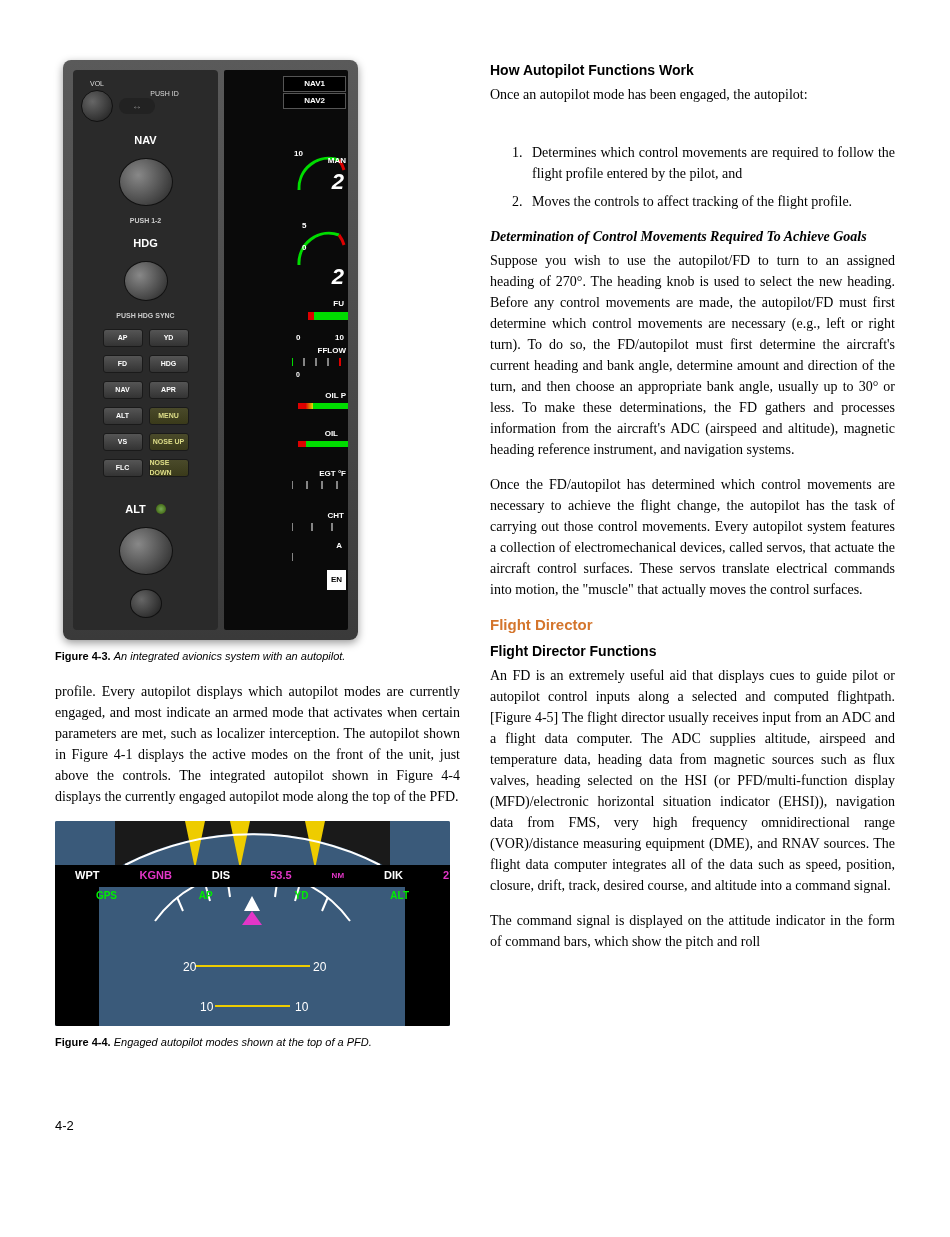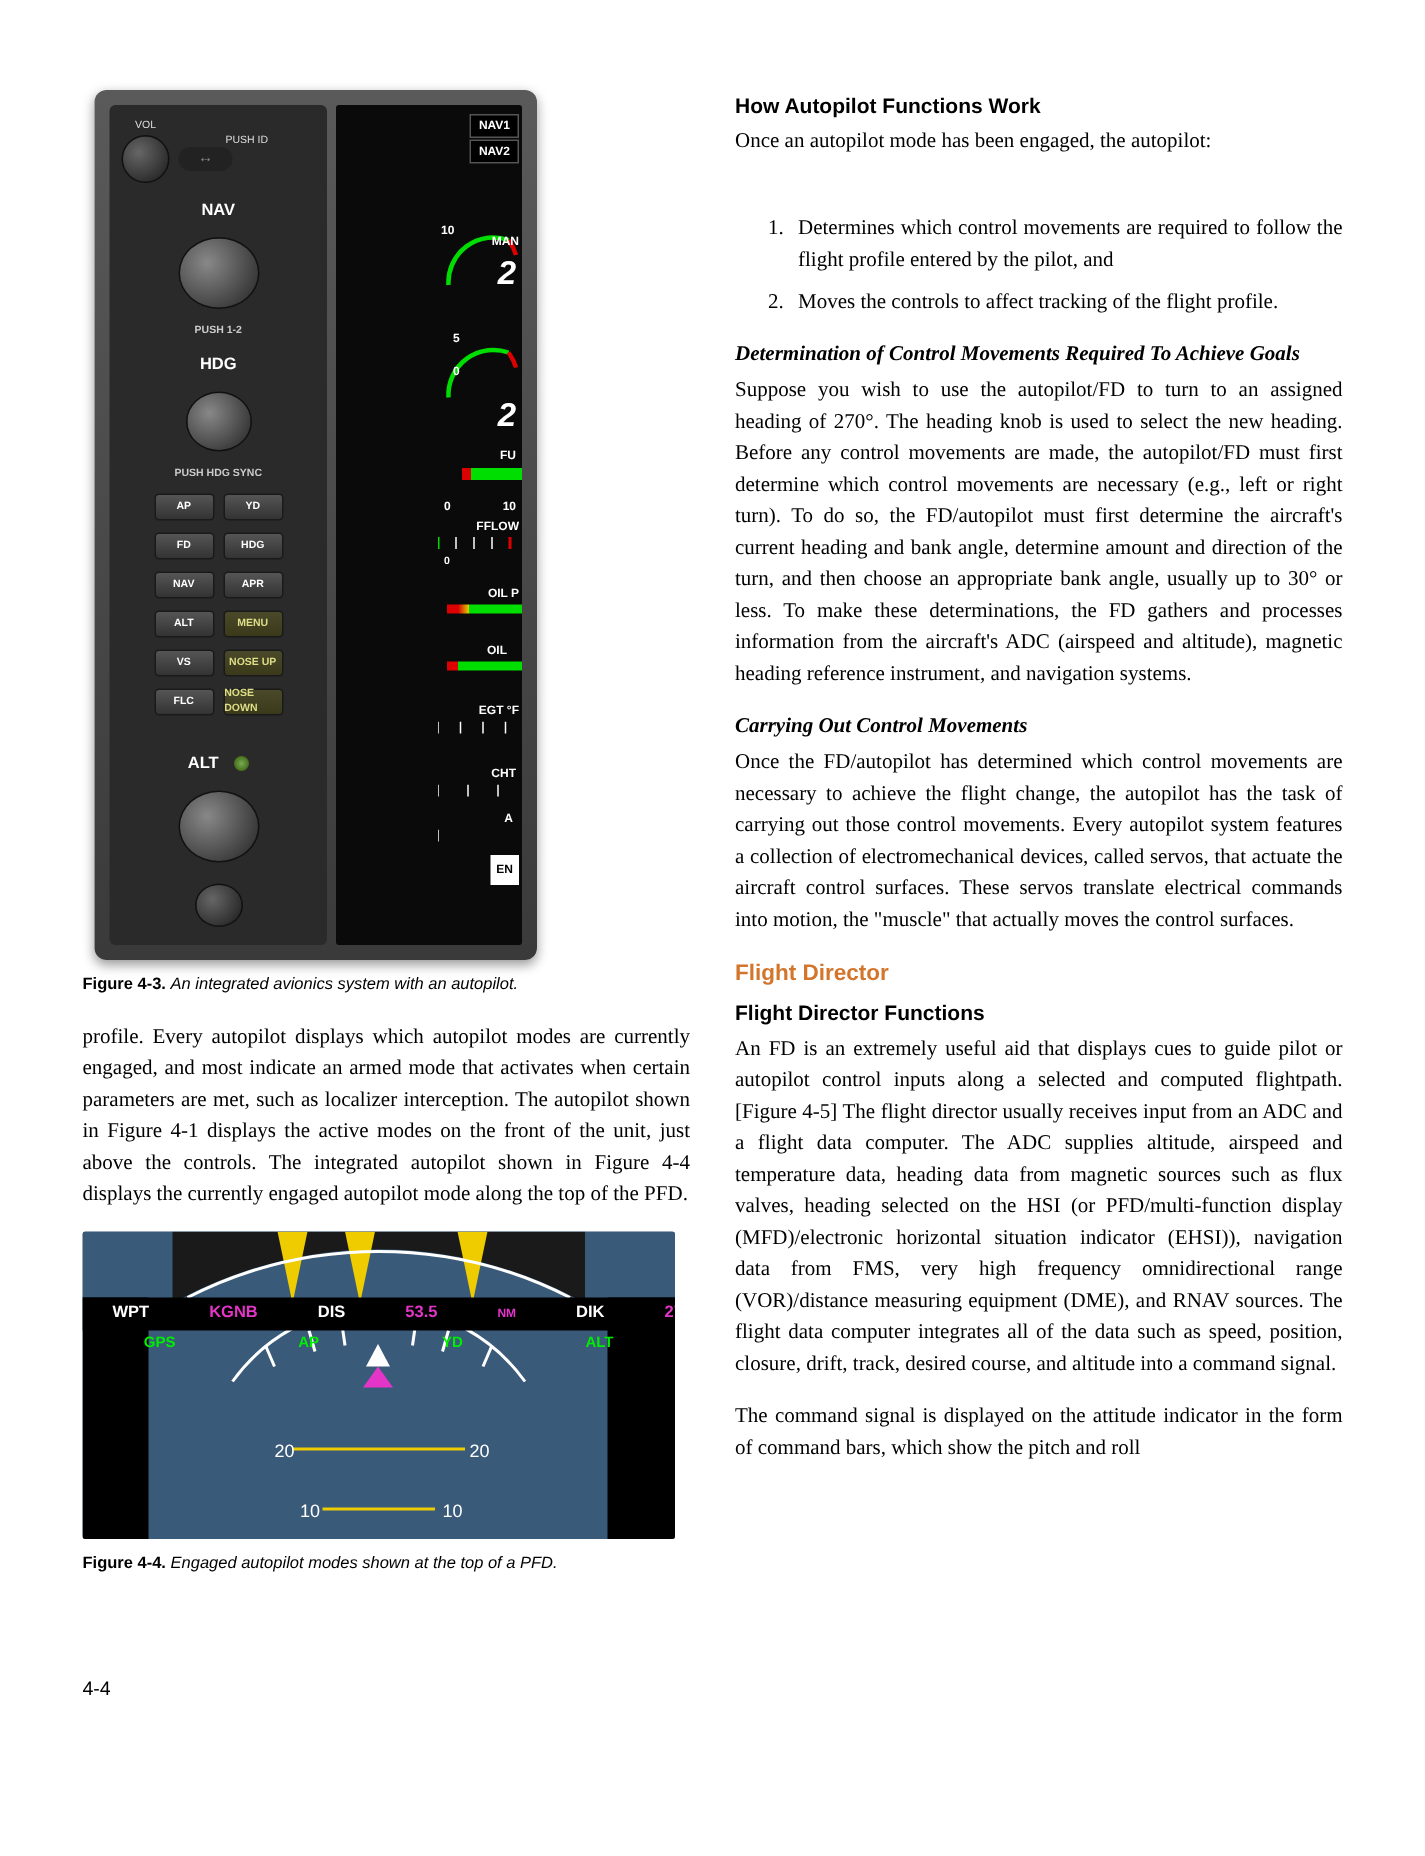--- a/index.html
+++ b/index.html
@@ -27,21 +27,21 @@
   .knob-lg { width: 54px; height: 54px; }
   .knob-sm { width: 32px; height: 32px; background: radial-gradient(circle at 35% 35%, #666, #1a1a1a); }
   .label { color: #fff; font-size: 11px; font-weight: bold; text-align: center; }
   .label-tiny { color: #ccc; font-size: 7px; font-weight: bold; text-align: center; }
   .btn-row { display: flex; gap: 6px; justify-content: center; }
   .btn { width: 40px; height: 18px; background: linear-gradient(180deg, #555, #333); border-radius: 3px; color: #fff; font-size: 7px; font-weight: bold; display: flex; align-items: center; justify-content: center; border: 1px solid #1a1a1a; }
   .btn-yellow { background: linear-gradient(180deg, #4a4a2a, #3a3a1a); color: #dd8; }
   .vol-row { display: flex; align-items: center; gap: 6px; }
   .jog { width: 36px; height: 16px; background: #222; border-radius: 8px; display: flex; align-items: center; justify-content: center; color: #888; font-size: 10px; }
   .nav-boxes { position: absolute; top: 6px; right: 2px; font-size: 8px; color: #fff; font-weight: bold; }
-  .nav-boxes div { border: 1px solid #555; padding: 1px 5px; background: #000; margin-bottom: 1px; }
+  .nav-boxes div { border: 1px solid #555; padding: 1px 20px; background: #000; margin-bottom: 1px; }
   .gauge-arc { position: absolute; }
   .big-num { position: absolute; color: #fff; font-weight: bold; font-style: italic; }
   .mini-label { position: absolute; font-size: 8px; color: #fff; font-weight: bold; }
   .led { width: 10px; height: 10px; background: radial-gradient(circle, #7a5, #350); border-radius: 50%; display: inline-block; vertical-align: middle; }
 
   
   .fig44 { width: 395px; height: 205px; position: relative; overflow: hidden; background: #4a6a8a; border-radius: 2px; }
   .fig44 svg { position: absolute; top: 0; left: 0; }
   .status-bar { position: absolute; top: 44px; left: 0; right: 0; height: 22px; background: #000; display: flex; align-items: center; font-family: Arial, sans-serif; font-size: 11px; font-weight: bold; }
   .sb-item { padding: 0 20px; color: #fff; }
@@ -234,22 +234,21 @@
 
   <div class="col">
     <div class="heading-bold">How Autopilot Functions Work</div>
     <p class="para" style="margin-bottom:6px;">Once an autopilot mode has been engaged, the autopilot:</p>
     <ol>
       <li>Determines which control movements are required to follow the flight profile entered by the pilot, and</li>
       <li>Moves the controls to affect tracking of the flight profile.</li>
     </ol>
     <div class="heading-italic-serif">Determination of Control Movements Required To Achieve Goals</div>
     <p class="para">Suppose you wish to use the autopilot/FD to turn to an assigned heading of 270°. The heading knob is used to select the new heading. Before any control movements are made, the autopilot/FD must first determine which control movements are necessary (e.g., left or right turn). To do so, the FD/autopilot must first determine the aircraft's current heading and bank angle, determine amount and direction of the turn, and then choose an appropriate bank angle, usually up to 30° or less. To make these determinations, the FD gathers and processes information from the aircraft's ADC (airspeed and altitude), magnetic heading reference instrument, and navigation systems.</p>
-    <div class="heading-italic-serif">Carrying Out Control Movements</div>
     <p class="para">Once the FD/autopilot has determined which control movements are necessary to achieve the flight change, the autopilot has the task of carrying out those control movements. Every autopilot system features a collection of electromechanical devices, called servos, that actuate the aircraft control surfaces. These servos translate electrical commands into motion, the "muscle" that actually moves the control surfaces.</p>
     <div class="heading-orange">Flight Director</div>
     <div class="heading-bold">Flight Director Functions</div>
     <p class="para">An FD is an extremely useful aid that displays cues to guide pilot or autopilot control inputs along a selected and computed flightpath. [Figure 4-5] The flight director usually receives input from an ADC and a flight data computer. The ADC supplies altitude, airspeed and temperature data, heading data from magnetic sources such as flux valves, heading selected on the HSI (or PFD/multi-function display (MFD)/electronic horizontal situation indicator (EHSI)), navigation data from FMS, very high frequency omnidirectional range (VOR)/distance measuring equipment (DME), and RNAV sources. The flight data computer integrates all of the data such as speed, position, closure, drift, track, desired course, and altitude into a command signal.</p>
     <p class="para" style="margin-bottom:0;">The command signal is displayed on the attitude indicator in the form of command bars, which show the pitch and roll</p>
   </div>
 </div>
 
-<div class="page-num">4-4</div>
+<div class="page-num">4-2</div>
 
 </body></html>

